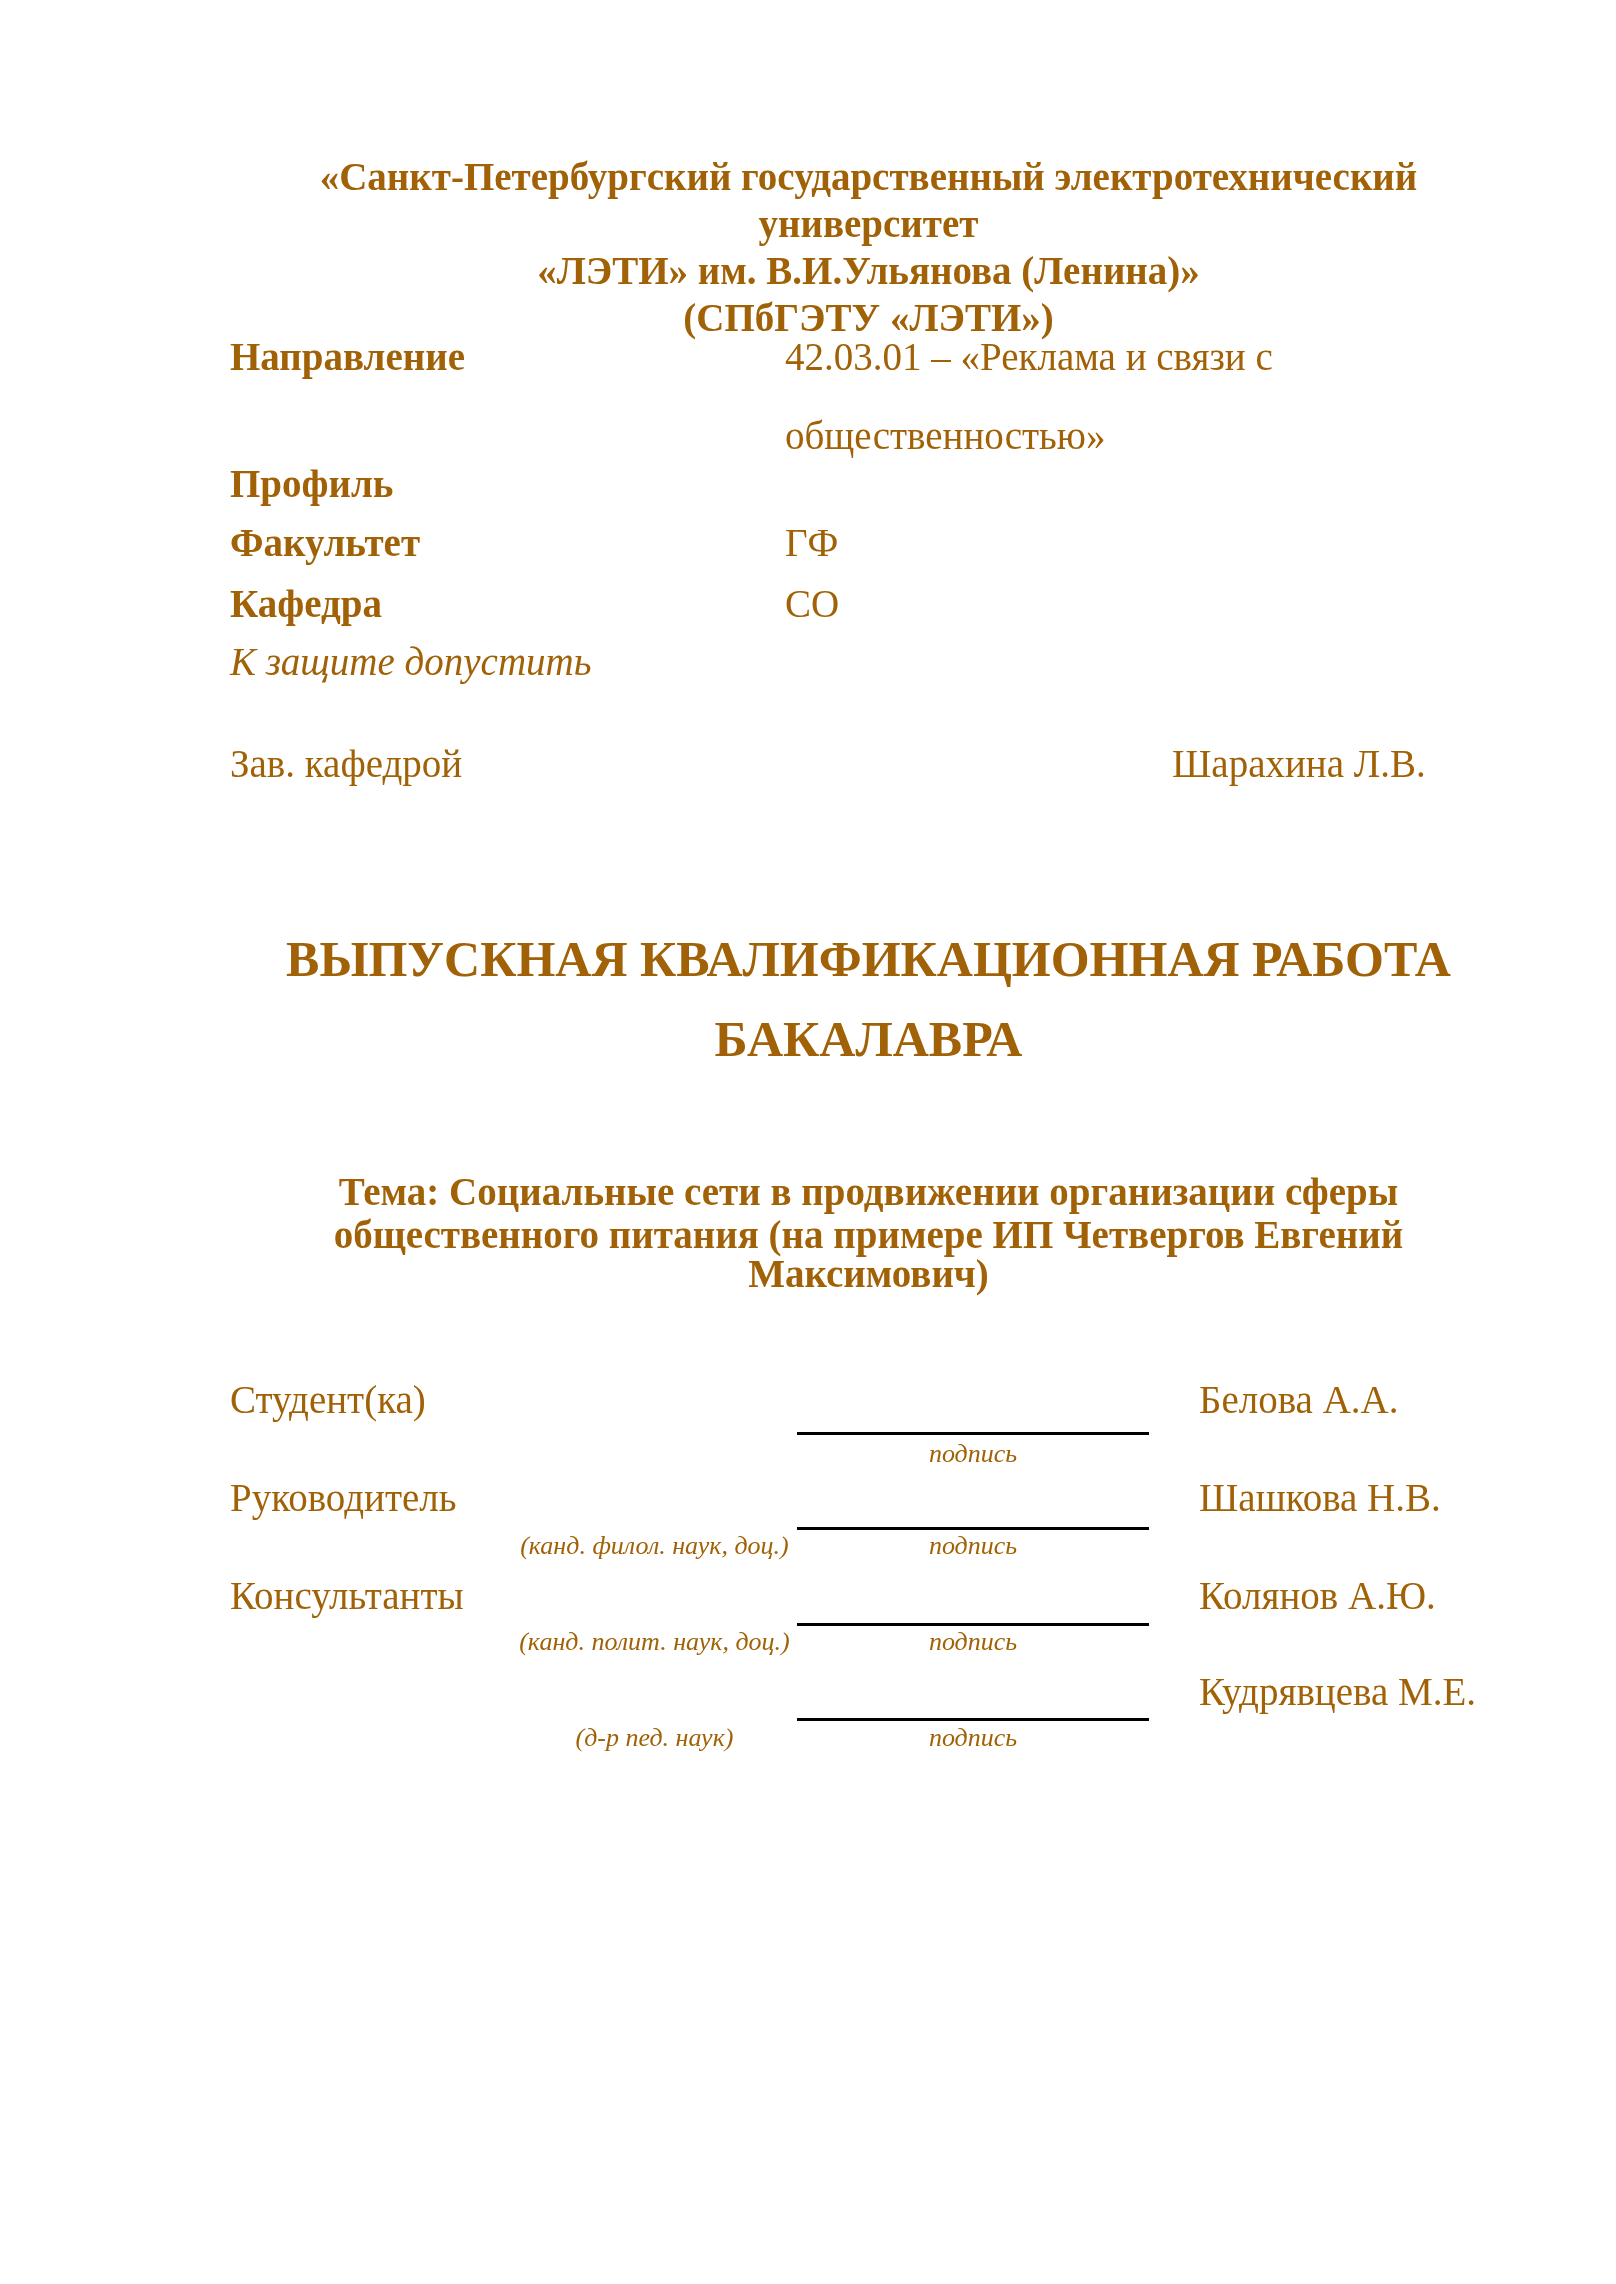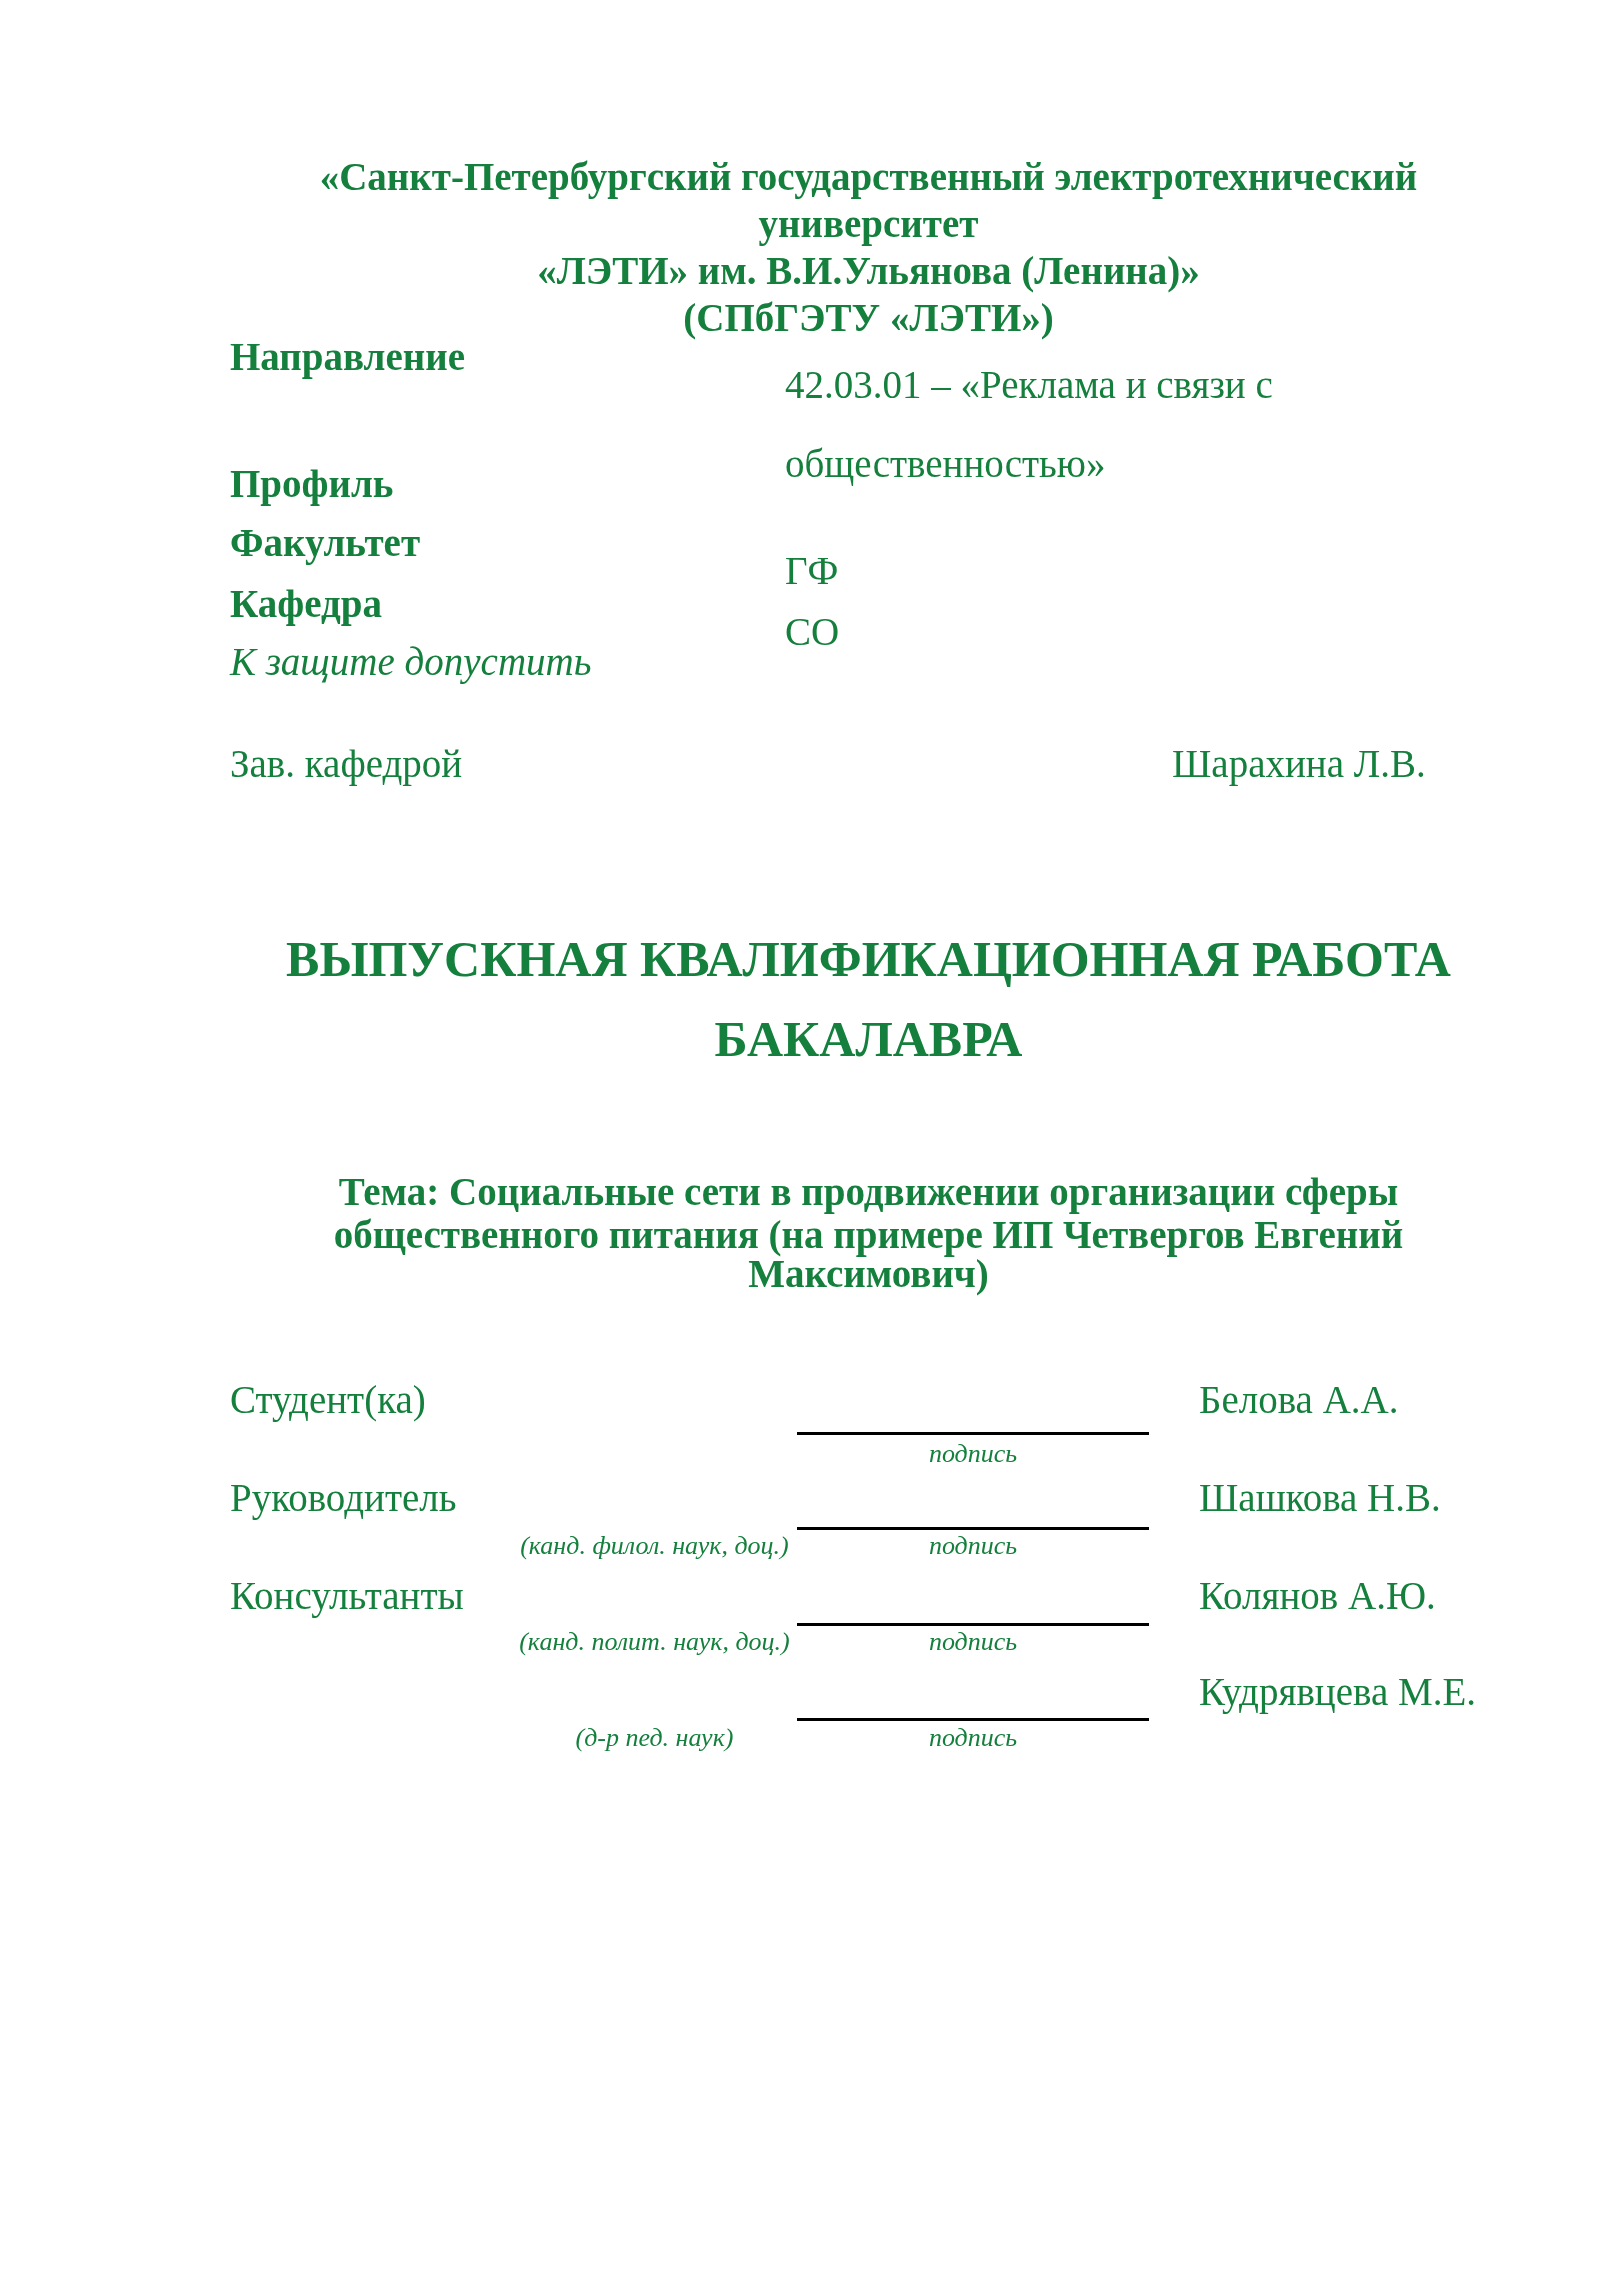--- a/index.html
+++ b/index.html
@@ -5,21 +5,21 @@
   html, body {
     margin: 0;
     padding: 0;
     background: #ffffff;
   }
   .page {
     position: relative;
     width: 1617px;
     height: 1784px;
     background: #ffffff;
-    color: #15803d;
+    color: #a16207;
     font-family: "Liberation Serif", "DejaVu Serif", serif;
     font-size: 39px;
     line-height: 1.15;
     overflow: hidden;
   }
   .abs { position: absolute; }
   .b { font-weight: bold; }
   .i { font-style: italic; }
   
   .center-block {
@@ -36,21 +36,21 @@
     font-size: 50px;
     font-weight: bold;
     line-height: 1;
     margin-top: 9px;
   }
   .topic {
     font-weight: bold;
     line-height: 1;
   }
   .label-col { left: 230px; line-height: 1; }
-  .value-col { left: 785px; line-height: 1; margin-top: 28px; }
+  .value-col { left: 785px; line-height: 1; }
   .name-col  { left: 1199px; line-height: 1; }
   .sig-line {
     left: 797px;
     width: 352px;
     height: 0;
     border-top: 3.1px solid #000000;
   }
   .sig-caption {
     left: 797px;
     width: 352px;

